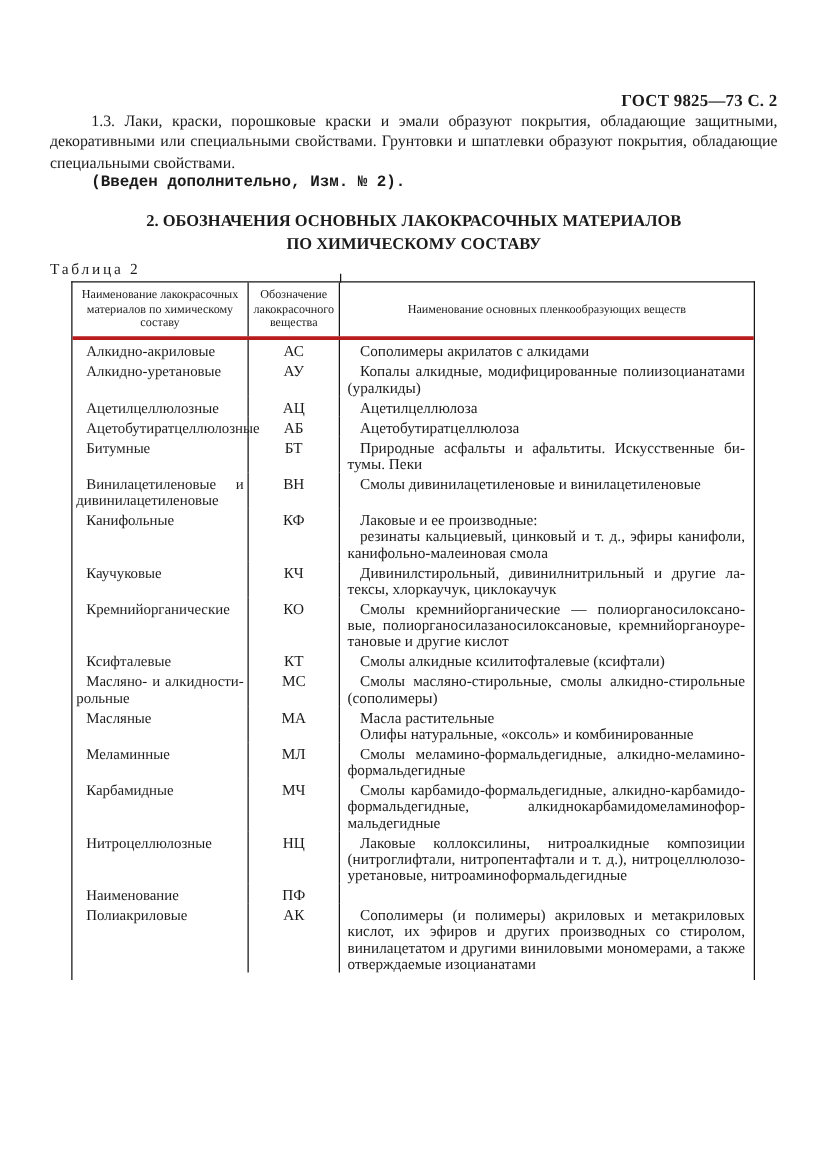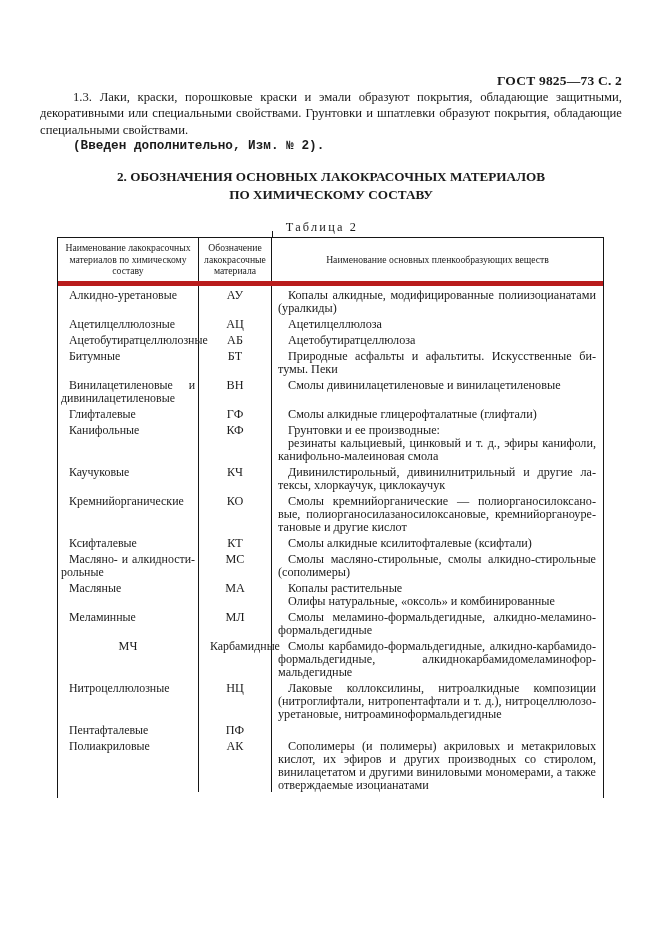--- a/index.html
+++ b/index.html
@@ -7,27 +7,27 @@
     width:661px;height:936px;position:relative;margin:0 auto;
     background:#ffffff;color:#1b1b1b;overflow:hidden;
     font-family:"Liberation Serif","DejaVu Serif",serif;
   }
   .content{position:absolute;left:40px;top:74px;width:582px;}
   .gost{font-weight:700;font-size:13.5px;line-height:14px;text-align:right;letter-spacing:.2px;}
   .body-para{font-size:12.7px;line-height:16.3px;text-align:justify;text-indent:33px;margin:1px 0 0 0;}
   .note{font-weight:700;font-size:12.7px;line-height:16.3px;text-indent:33px;margin:0;font-family:Liberation Mono, monospace;}
   .heading{margin:14px 0 0 0;text-align:center;font-weight:700;font-size:13.2px;line-height:17.5px;}
   .p21{margin-top:9px;}
-  .caption{width:564px;margin-top:17px;text-align:center;font-size:12.3px;letter-spacing:2.2px;}
+  .caption{width:564px;margin-top:5px;text-align:left;font-size:12.3px;letter-spacing:2.2px;}
   .tbl{
     margin-left:17px;margin-top:2px;width:547px;box-sizing:border-box;
     border:1px solid #161616;border-bottom:none;position:relative;
   }
   .tbl::before{content:"";position:absolute;top:-7px;left:214px;width:1px;height:7px;background:#161616;}
-  .thead{display:grid;grid-template-columns:141px 73px 1fr;border-bottom:5px solid #b91c1c;}
+  .thead{display:grid;grid-template-columns:141px 73px 1fr;border-bottom:3px solid #b91c1c;}
   .th{
     font-size:9.7px;line-height:11.6px;text-align:center;
     display:flex;align-items:center;justify-content:center;
     padding:4px 6px;box-sizing:border-box;
   }
   .th1,.th2{border-right:1px solid #161616;}
   .tbody{padding-bottom:6px;}
   .tr{display:grid;grid-template-columns:141px 73px 1fr;}
   .td{box-sizing:border-box;}
   .td1{border-right:1px solid #161616;padding:3px 3px 0 3px;font-size:11.9px;line-height:13px;text-align:justify;}
@@ -52,26 +52,35 @@
       <div>2. ОБОЗНАЧЕНИЯ ОСНОВНЫХ ЛАКОКРАСОЧНЫХ МАТЕРИАЛОВ</div>
       <div>ПО ХИМИЧЕСКОМУ СОСТАВУ</div>
     </div>
 
 
     <div class="caption">Таблица 2</div>
 
     <div class="tbl">
       <div class="thead">
         <div class="th th1">Наименование лакокрасочных материалов по химическому составу</div>
-        <div class="th th2">Обозначение лакокрасочные материала</div>
+        <div class="th th2">Обозначение лакокрасочного вещества</div>
         <div class="th th3">Наименование основных пленкообразующих веществ</div>
       </div>
       <div class="tbody">
           <div class="tr">
             <div class="td td1">
+              <div class="para">Алкидно-акриловые</div>
+            </div>
+            <div class="td td2">АС</div>
+            <div class="td td3">
+              <div class="para">Сополимеры акрилатов с алкидами</div>
+            </div>
+          </div>
+          <div class="tr">
+            <div class="td td1">
               <div class="para">Алкидно-уретановые</div>
             </div>
             <div class="td td2">АУ</div>
             <div class="td td3">
               <div class="para">Копалы алкидные, модифицированные полиизоци­анатами (уралкиды)</div>
             </div>
           </div>
           <div class="tr">
             <div class="td td1">
               <div class="para">Ацетилцеллюлозные</div>
@@ -103,34 +112,25 @@
             <div class="td td1">
               <div class="para">Винилацетиленовые и дивинилацетиленовые</div>
             </div>
             <div class="td td2">ВН</div>
             <div class="td td3">
               <div class="para">Смолы дивинилацетиленовые и винилацетиленовые</div>
             </div>
           </div>
           <div class="tr">
             <div class="td td1">
-              <div class="para">Глифталевые</div>
-            </div>
-            <div class="td td2">ГФ</div>
-            <div class="td td3">
-              <div class="para">Смолы алкидные глицерофталатные (глифтали)</div>
-            </div>
-          </div>
-          <div class="tr">
-            <div class="td td1">
               <div class="para">Канифольные</div>
             </div>
             <div class="td td2">КФ</div>
             <div class="td td3">
-              <div class="para">Грунтовки и ее производные:</div>
+              <div class="para">Лаковые и ее производные:</div>
               <div class="para">резинаты кальциевый, цинковый и т. д., эфиры канифоли, канифольно-малеиновая смола</div>
             </div>
           </div>
           <div class="tr">
             <div class="td td1">
               <div class="para">Каучуковые</div>
             </div>
             <div class="td td2">КЧ</div>
             <div class="td td3">
               <div class="para">Дивинилстирольный, дивинилнитрильный и другие ла­тексы, хлоркаучук, циклокаучук</div>
@@ -162,54 +162,54 @@
             <div class="td td3">
               <div class="para">Смолы масляно-стирольные, смолы алкидно-стирольные (сополимеры)</div>
             </div>
           </div>
           <div class="tr">
             <div class="td td1">
               <div class="para">Масляные</div>
             </div>
             <div class="td td2">МА</div>
             <div class="td td3">
-              <div class="para">Копалы растительные</div>
+              <div class="para">Масла растительные</div>
               <div class="para">Олифы натуральные, «оксоль» и комбинированные</div>
             </div>
           </div>
           <div class="tr">
             <div class="td td1">
               <div class="para">Меламинные</div>
             </div>
             <div class="td td2">МЛ</div>
             <div class="td td3">
               <div class="para">Смолы меламино-формальдегидные, алкидно-меламино-формальдегидные</div>
             </div>
           </div>
           <div class="tr">
+            <div class="td td1">
+              <div class="para">Карбамидные</div>
+            </div>
             <div class="td td2">МЧ</div>
-            <div class="td td1">
-              <div class="para">Карбамидные</div>
-            </div>
             <div class="td td3">
               <div class="para">Смолы карбамидо-формальдегидные, алкидно-карба­мидо-формальдегидные, алкиднокарбамидомеламинофор­мальдегидные</div>
             </div>
           </div>
           <div class="tr">
             <div class="td td1">
               <div class="para">Нитроцеллюлозные</div>
             </div>
             <div class="td td2">НЦ</div>
             <div class="td td3">
               <div class="para">Лаковые коллоксилины, нитроалкидные композиции (нитроглифтали, нитропентафтали и т. д.), нитроцеллюлозо­уретановые, нитроаминоформальдегидные</div>
             </div>
           </div>
           <div class="tr">
             <div class="td td1">
-              <div class="para">Пентафталевые</div>
+              <div class="para">Наименование</div>
             </div>
             <div class="td td2">ПФ</div>
           </div>
           <div class="tr">
             <div class="td td1">
               <div class="para">Полиакриловые</div>
             </div>
             <div class="td td2">АК</div>
             <div class="td td3">
               <div class="para">Сополимеры (и полимеры) акриловых и метакриловых кислот, их эфиров и других производных со стиролом, винилацетатом и другими виниловыми мономерами, а также отверждаемые изоцианатами</div>

